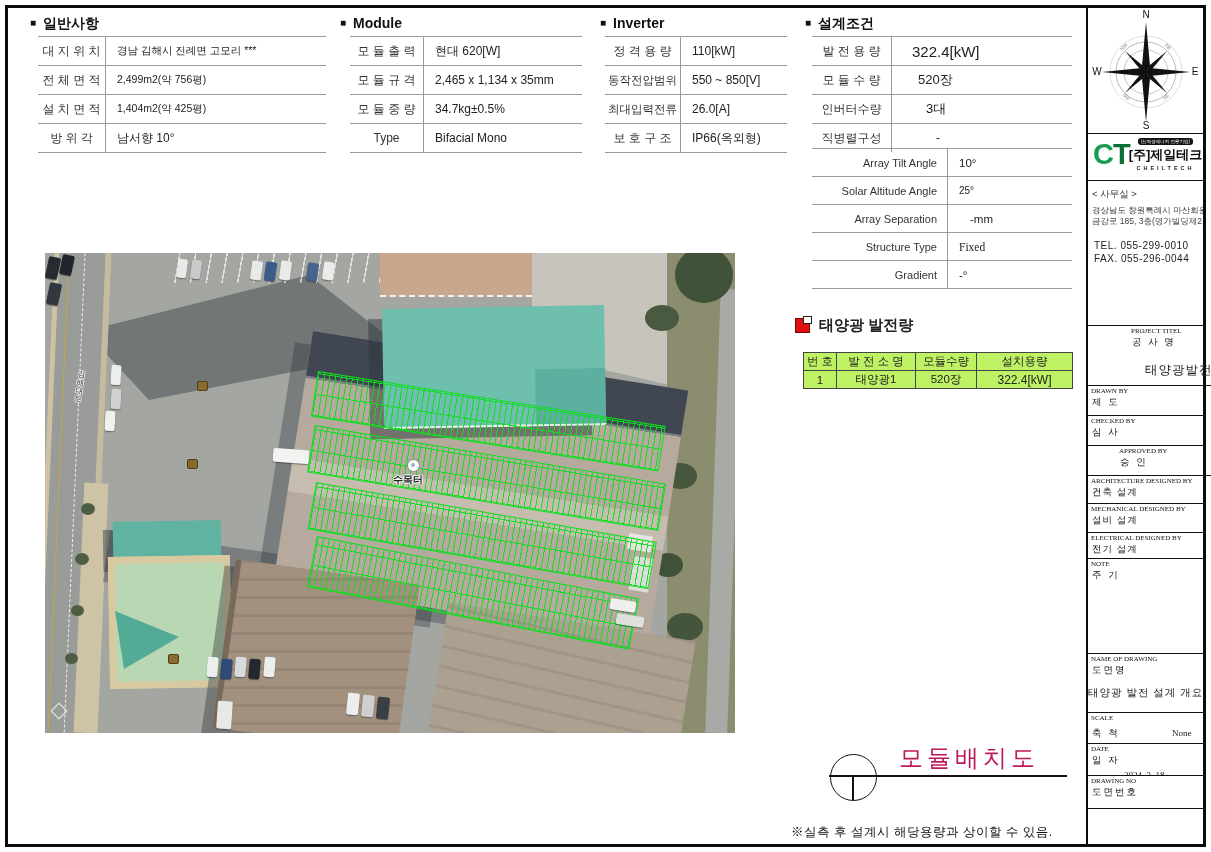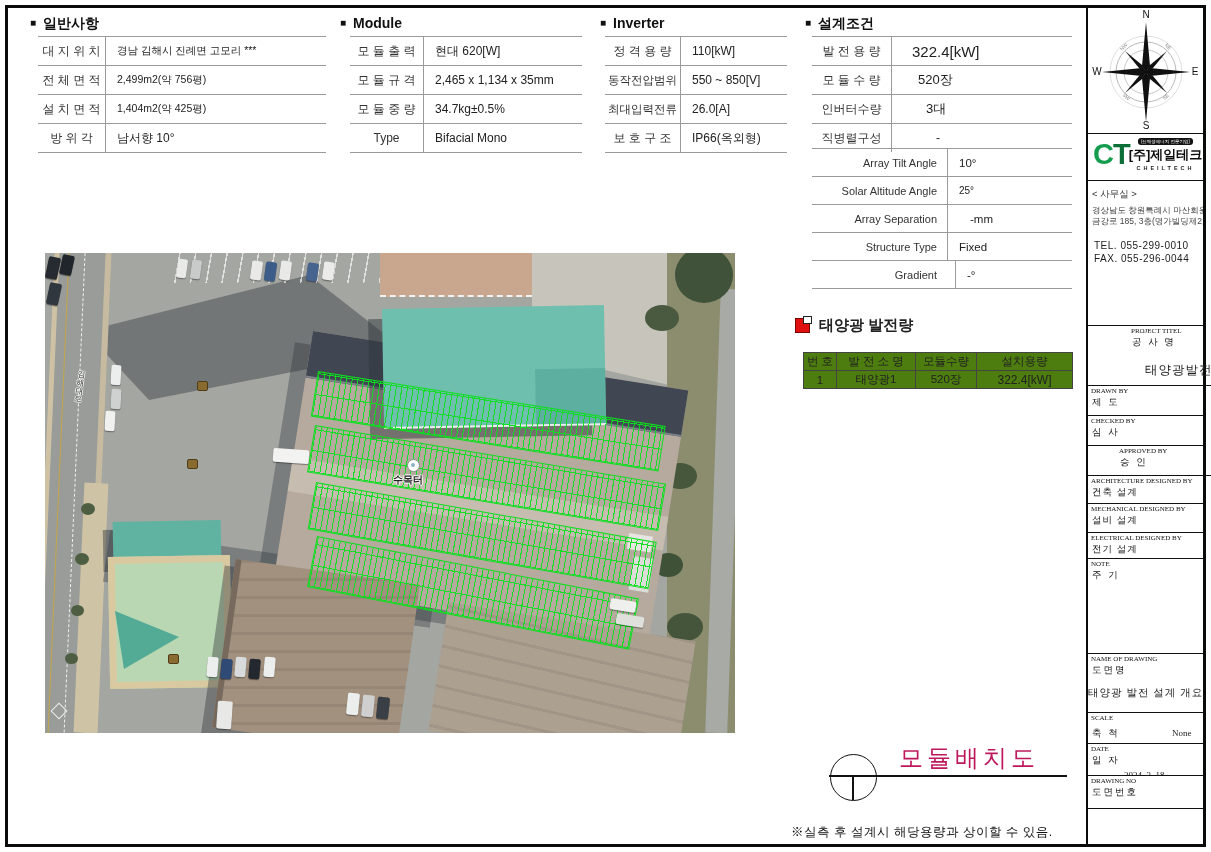--- a/index.html
+++ b/index.html
@@ -17,21 +17,21 @@
   .srow .val{flex:1;border-left:1px solid #9a9a9a;padding-left:11px;display:flex;align-items:center;white-space:nowrap;}
   .sm{font-size:10.5px;}
   .d2 .lbl{justify-content:flex-end;padding-right:10px;font-size:11px;}
   .big{font-size:15px;}
 
   
   .pv-title{position:absolute;left:795px;top:316px;font-size:15px;font-weight:bold;display:flex;align-items:center;}
   .pv-icon{position:relative;width:13px;height:13px;background:#e01010;border:1px solid #7a0505;margin-right:9px;}
   .pv-icon .mini{position:absolute;right:-3px;top:-3px;width:7px;height:6px;background:#fff;border:1px solid #222;}
   .pv-table{position:absolute;left:803px;top:352px;border:1.5px solid #444;display:grid;
-            grid-template-columns:33px 79px 61px 95px;font-size:11.5px;text-align:center;background:#4d7c0f;}
+            grid-template-columns:33px 79px 61px 95px;font-size:11.5px;text-align:center;background:#bef264;}
   .pv-c{border-right:1px solid #444;border-bottom:1px solid #444;display:flex;align-items:center;justify-content:center;height:17px;white-space:nowrap;}
   .pv-c.lastcol{border-right:none;}
   .pv-c.lastrow{border-bottom:none;}
 
   
   .dt-circle{position:absolute;left:830px;top:754px;width:45px;height:45px;border:1.6px solid #111;border-radius:50%;}
   .dt-hline{position:absolute;left:829px;top:775px;width:238px;height:2px;background:#111;}
   .dt-vline{position:absolute;left:852px;top:777px;width:2px;height:23px;background:#111;}
   .dt-title{position:absolute;left:899px;top:742px;font-size:24px;letter-spacing:4px;color:#be185d;white-space:nowrap;}
   .dt-note{position:absolute;left:791px;top:824px;font-size:12.5px;letter-spacing:.5px;color:#111;white-space:nowrap;}
@@ -206,23 +206,23 @@
     <div class="srow" style="height:27px;">
         <div class="lbl" style="width:125px;">Solar Altitude Angle</div>
         <div class="val" style="font-size:10px;">25°</div>
       </div>
     <div class="srow" style="height:27px;">
         <div class="lbl" style="width:125px;">Array Separation</div>
         <div class="val" style="font-size:11.5px;padding-left:22px;">-mm</div>
       </div>
     <div class="srow" style="height:27px;">
         <div class="lbl" style="width:125px;">Structure Type</div>
-        <div class="val" style="font-size:11.5px;">Fixed</div>
-      </div>
-    <div class="srow" style="height:27px;gap:8px;">
+        <div class="val" style="font-size:11.5px;font-family:Liberation Serif, serif;">Fixed</div>
+      </div>
+    <div class="srow" style="height:27px;">
         <div class="lbl" style="width:125px;">Gradient</div>
         <div class="val" style="font-size:11.5px;">-°</div>
       </div>
   </div>
 
   <div class="pv-title">
     <span class="pv-icon">
         <span class="mini"></span>
       </span>
     <span>태양광 발전량</span>

